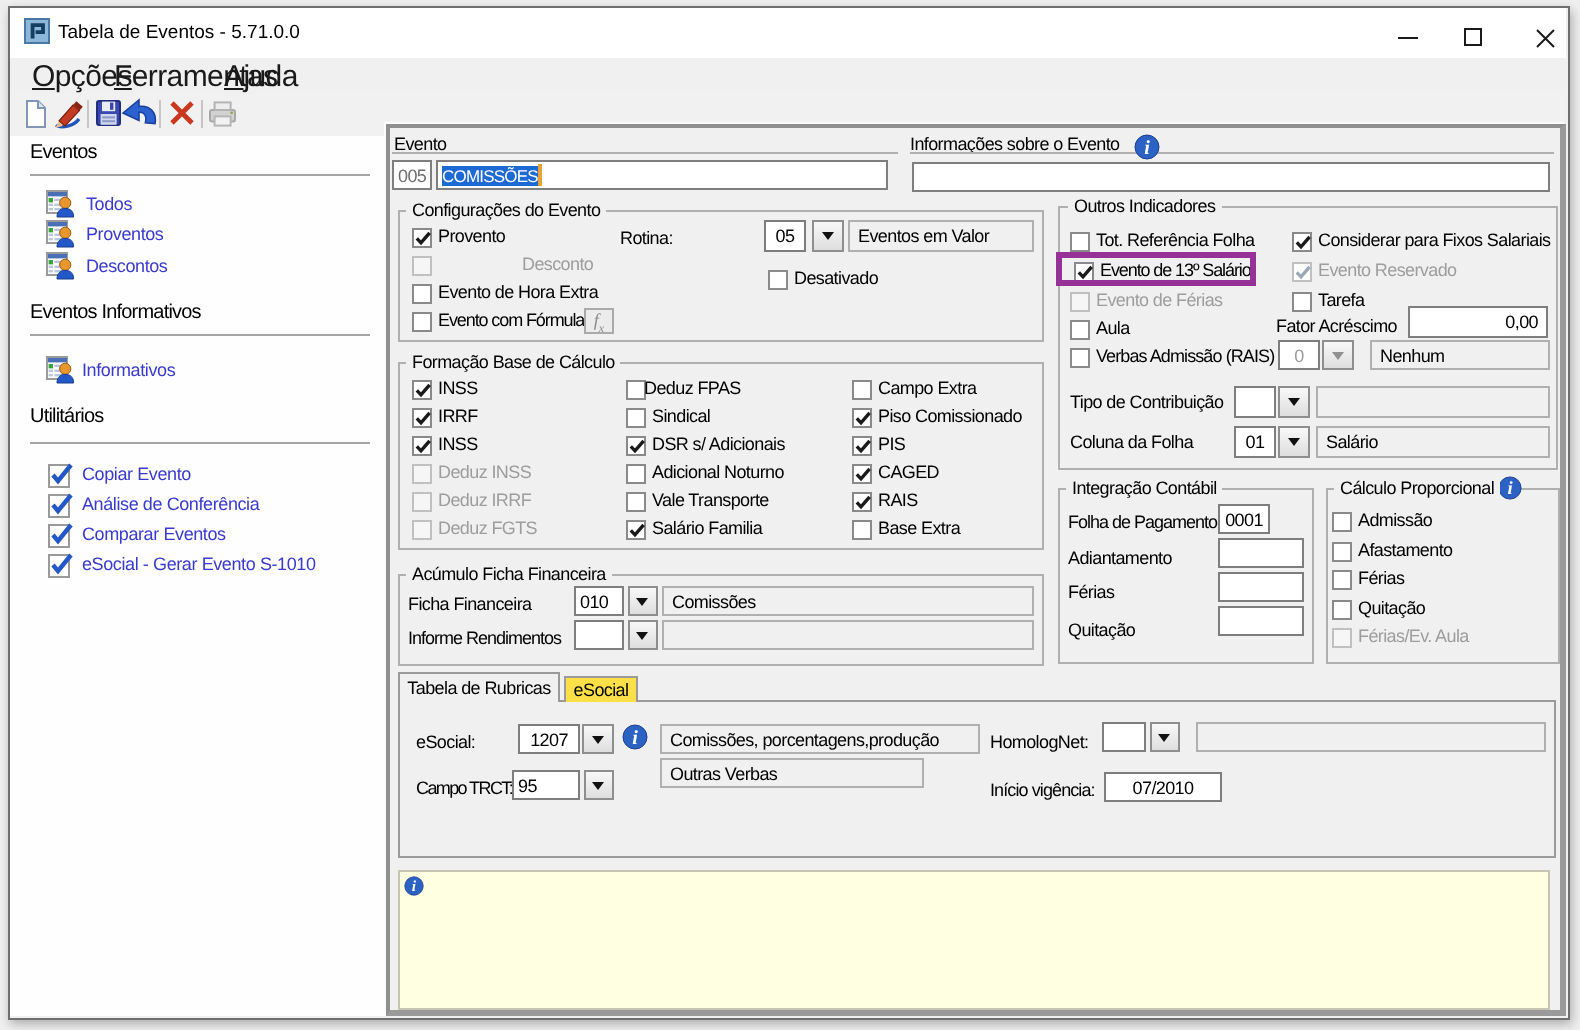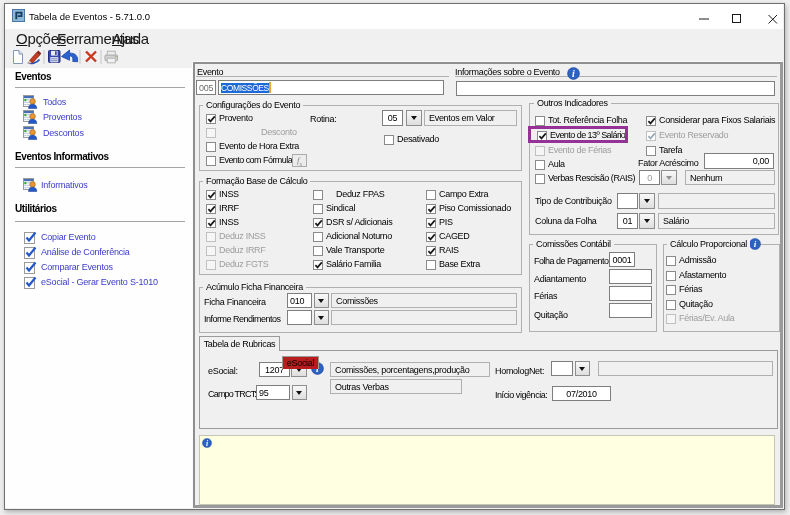--- a/index.html
+++ b/index.html
@@ -4,21 +4,21 @@
 html,body{margin:0;padding:0}
 body{width:790px;height:515px;background:#efefef;font-family:"Liberation Sans",sans-serif;position:relative;overflow:hidden}
 .abs{position:absolute}
 #win{position:absolute;left:4px;top:3px;width:779px;height:505px;border:1px solid #6f6f6f;background:#f0f0f0;box-shadow:1px 2px 5px rgba(0,0,0,.28)}
 #title{position:absolute;left:5px;top:4px;width:778px;height:25px;background:#fff}
 #title .t{position:absolute;left:24px;top:7px;font-size:9.5px;color:#000}
 #menubar{position:absolute;left:5px;top:29px;width:778px;height:18px;background:#f0f0f0}
 #menubar span{position:absolute;top:1px;font-size:15px;letter-spacing:-0.3px;color:#1a1a1a}
 #toolbar{position:absolute;left:5px;top:47px;width:778px;height:21px;background:#f1f1f1}
 #sidebar{position:absolute;left:5px;top:68px;width:188px;height:440px;background:#fefefe}
-.shead{position:absolute;font-size:10px;font-weight:bold;letter-spacing:-0.4px;color:#000}
+.shead{position:absolute;font-size:10px;font-weight:normal;letter-spacing:-0.4px;color:#000}
 .sline{position:absolute;height:1px;background:#a5a5a5}
 .slink{position:absolute;font-size:9px;letter-spacing:-0.2px;color:#3a3ace}
 #main{position:absolute;left:193px;top:62px;width:590px;height:446px;background:#f0f0f0;border-top:2px solid #8f8f8f;border-left:2px solid #8f8f8f;border-right:3px solid #9a9a9a;border-bottom:3px solid #9a9a9a;box-sizing:border-box;box-shadow:-1px -1px 0 #fbfbfb}
 .lab{position:absolute;font-size:9px;letter-spacing:-0.3px;color:#000;white-space:nowrap}
 .glab{position:absolute;font-size:9px;letter-spacing:-0.3px;color:#000;background:#f0f0f0;padding:0 3px;white-space:nowrap;z-index:3}
 .gb{position:absolute;border:1px solid #b0b0b0}
 .hline{position:absolute;height:1px;background:#b0b0b0}
 .txt{position:absolute;background:#fff;border:1px solid #7e7e7e;font-size:9px;letter-spacing:-0.3px;color:#000;box-sizing:border-box;padding:0 2px;white-space:nowrap;display:flex;align-items:center}
 .txt.ctr{justify-content:center}
 .txt.rt{justify-content:flex-end;padding-right:4px}
@@ -130,27 +130,27 @@
 <div class="gb" style="left:199px;top:181px;width:321px;height:92px"></div>
 <div class="glab" style="left:203px;top:176px">Formação Base de Cálculo</div>
 
 <div class="gb" style="left:199px;top:287px;width:321px;height:44px"></div>
 <div class="glab" style="left:203px;top:282px">Acúmulo Ficha Financeira</div>
 
 <div class="gb" style="left:529px;top:103px;width:248px;height:130px"></div>
 <div class="glab" style="left:534px;top:98px">Outros Indicadores</div>
 
 <div class="gb" style="left:529px;top:244px;width:126px;height:86px"></div>
-<div class="glab" style="left:533px;top:239px">Comissões Contábil</div>
+<div class="glab" style="left:533px;top:239px">Integração Contábil</div>
 
 <div class="gb" style="left:663px;top:244px;width:115px;height:86px"></div>
 <div class="glab" style="left:667px;top:239px">Cálculo Proporcional</div>
 
 <div class="tab1" style="left:199px;top:336px;width:81px;height:15px;line-height:14px">Tabela de Rubricas</div>
-<div class="tab1" style="left:282px;top:356px;width:37px;height:13px;line-height:12px;background:#b91c1c">eSocial</div>
+<div class="tab1" style="left:282px;top:338px;width:37px;height:13px;line-height:12px;background:#fde047">eSocial</div>
 <div class="tabbody" style="left:199px;top:350px;width:577px;height:77px"></div>
 
 <div class="abs" style="left:199px;top:435px;width:576px;height:70px;background:#ffffe1;border:1px solid #c5c5b2;box-sizing:border-box"></div>
 
 <div class="cb" style="left: 206px; top: 114px;">
     <svg width="11" height="11" viewBox="0 0 11 11">
       <path d="M2.4 5.2 L4.5 7.4 L8.8 2.4" stroke="#1a1a1a" stroke-width="1.7" fill="none"></path>
     </svg>
   </div>
 <div class="cblab" style="left: 219px; top: 113px;">Provento</div>
@@ -180,21 +180,21 @@
     </svg>
   </div>
 <div class="cblab" style="left: 219px; top: 217px;">INSS</div>
 <div class="cb dis" style="left: 206px; top: 232px;"></div>
 <div class="cblab dis" style="left: 219px; top: 231px;">Deduz INSS</div>
 <div class="cb dis" style="left: 206px; top: 246px;"></div>
 <div class="cblab dis" style="left: 219px; top: 245px;">Deduz IRRF</div>
 <div class="cb dis" style="left: 206px; top: 260px;"></div>
 <div class="cblab dis" style="left: 219px; top: 259px;">Deduz FGTS</div>
 <div class="cb" style="left: 313px; top: 190px;"></div>
-<div class="cblab" style="left: 336px; top: 189px; text-align: right;">Deduz FPAS</div>
+<div class="cblab" style="left: 322px; top: 189px; text-align: right;">Deduz FPAS</div>
 <div class="cb" style="left: 313px; top: 204px;"></div>
 <div class="cblab" style="left: 326px; top: 203px;">Sindical</div>
 <div class="cb" style="left: 313px; top: 218px;">
     <svg width="11" height="11" viewBox="0 0 11 11">
       <path d="M2.4 5.2 L4.5 7.4 L8.8 2.4" stroke="#1a1a1a" stroke-width="1.7" fill="none"></path>
     </svg>
   </div>
 <div class="cblab" style="left: 326px; top: 217px;">DSR s/ Adicionais</div>
 <div class="cb" style="left: 313px; top: 232px;"></div>
 <div class="cblab" style="left: 326px; top: 231px;">Adicional Noturno</div>
@@ -240,21 +240,21 @@
     <svg width="11" height="11" viewBox="0 0 11 11">
       <path d="M2.4 5.2 L4.5 7.4 L8.8 2.4" stroke="#1a1a1a" stroke-width="1.7" fill="none"></path>
     </svg>
   </div>
 <div class="cblab" style="left: 550px; top: 130px; letter-spacing: -0.55px;">Evento de 13º Salário</div>
 <div class="cb dis" style="left: 535px; top: 146px;"></div>
 <div class="cblab dis" style="left: 548px; top: 145px;">Evento de Férias</div>
 <div class="cb" style="left: 535px; top: 160px;"></div>
 <div class="cblab" style="left: 548px; top: 159px;">Aula</div>
 <div class="cb" style="left: 535px; top: 174px;"></div>
-<div class="cblab" style="left: 548px; top: 173px; letter-spacing: -0.45px;">Verbas Rescisão (RAIS)</div>
+<div class="cblab" style="left: 548px; top: 173px; letter-spacing: -0.45px;">Verbas Admissão (RAIS)</div>
 <div class="cb" style="left: 646px; top: 116px;">
     <svg width="11" height="11" viewBox="0 0 11 11">
       <path d="M2.4 5.2 L4.5 7.4 L8.8 2.4" stroke="#1a1a1a" stroke-width="1.7" fill="none"></path>
     </svg>
   </div>
 <div class="cblab" style="left: 659px; top: 115px;">Considerar para Fixos Salariais</div>
 <div class="cb" style="left: 646px; top: 131px; border-color: rgb(192, 192, 192);">
     <svg width="11" height="11" viewBox="0 0 11 11">
       <path d="M2.4 5.2 L4.5 7.4 L8.8 2.4" stroke="#9aa8b8" stroke-width="1.7" fill="none"></path>
     </svg>

